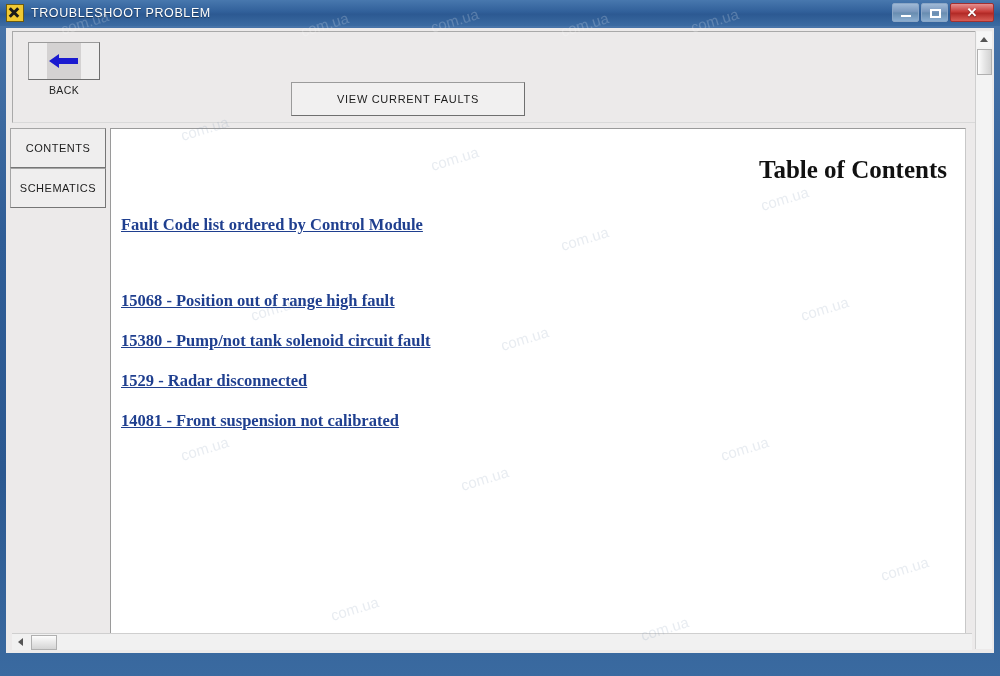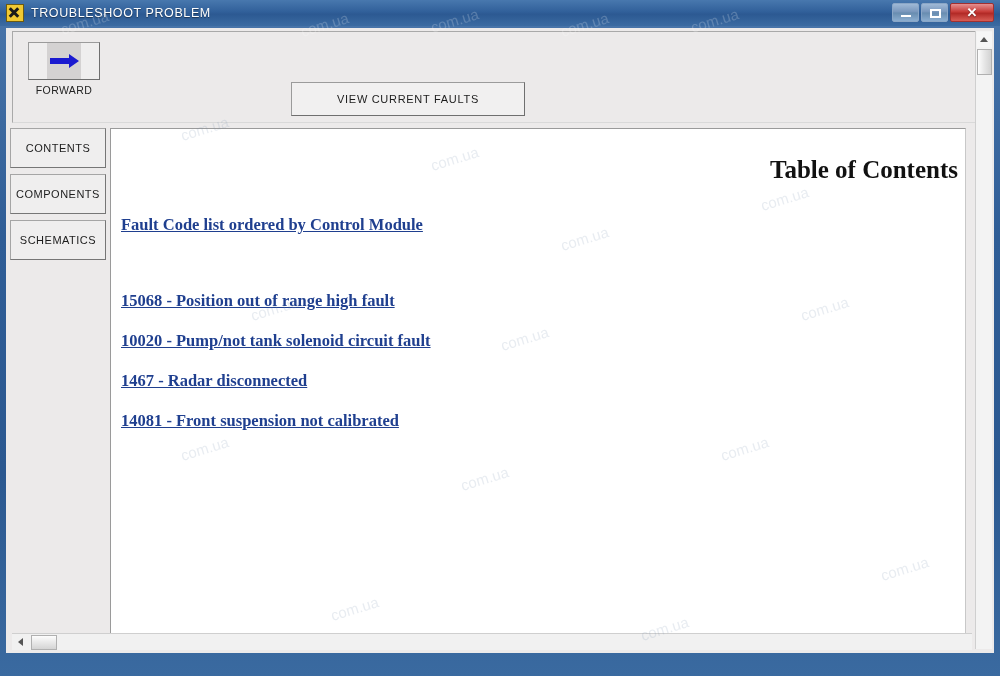--- a/index.html
+++ b/index.html
@@ -166,21 +166,21 @@
   }
 
   
   .sidebar {
     position: absolute;
     left: 4px; top: 100px;
     width: 98px; height: 521px;
   }
   .side-tab {
     width: 96px; height: 40px;
-    margin-bottom: 6px;
+    margin-bottom: 0;
     background: #efeeee;
     border: 1px solid #a5a5a5;
     border-right-color: #767676;
     border-bottom-color: #767676;
     box-sizing: border-box;
     display: flex;
     align-items: center;
     justify-content: center;
     font-size: 11px;
     letter-spacing: 0.5px;
@@ -194,21 +194,21 @@
     width: 856px; height: 521px;
     background: #ffffff;
     border: 1px solid #9a9a9a;
     border-right-color: #c8c8c8;
     border-bottom-color: #c8c8c8;
     box-sizing: border-box;
     overflow: hidden;
   }
   .toc-title {
     position: absolute;
-    right: 7px; top: 27px;
+    right: 18px; top: 27px;
     font-family: "Liberation Serif", serif;
     font-weight: bold;
     font-size: 25px;
     color: #111111;
   }
   .doc-body {
     position: absolute;
     left: 10px; top: 86px;
     right: 10px;
   }
@@ -306,59 +306,58 @@
         <span class="glyph-close">✕</span>
       </div>
     </div>
   </div>
 
   <div class="client">
 
     <div class="toolbar-panel">
       <div class="tool-group">
 
-
         <div class="tool-item">
           <div class="tool-btn">
             <div class="icon-plate">
               <svg width="30" height="16" viewBox="0 0 30 16" aria-hidden="true">
-                <polygon points="30,8 20,1 20,5 1,5 1,11 20,11 20,15" fill="#1a1ad0"></polygon>
+                <polygon points="0,8 10,1 10,5 29,5 29,11 10,11 10,15" fill="#1a1ad0"></polygon>
               </svg>
             </div>
           </div>
-          <div class="tool-label">FORWARD</div>
-        </div>
+          <div class="tool-label">BACK</div>
+        </div>
+
 
 
       </div>
 
       <div class="view-faults-btn">VIEW CURRENT FAULTS</div>
     </div>
 
     <div class="sidebar">
       <div class="side-tab">CONTENTS</div>
-      <div class="side-tab">COMPONENTS</div>
       <div class="side-tab">SCHEMATICS</div>
     </div>
 
     <div class="content-panel">
       <div class="toc-title">Table of Contents</div>
 
       <div class="doc-body">
         <div class="link-row first">
           <a class="doc-link" href="#">Fault Code list ordered by Control Module</a>
         </div>
         <div class="link-row">
           <a class="doc-link" href="#">15068 - Position out of range high fault</a>
         </div>
         <div class="link-row">
-          <a class="doc-link" href="#">10020 - Pump/not tank solenoid circuit fault</a>
+          <a class="doc-link" href="#">15380 - Pump/not tank solenoid circuit fault</a>
         </div>
         <div class="link-row">
-          <a class="doc-link" href="#">1467 - Radar disconnected</a>
+          <a class="doc-link" href="#">1529 - Radar disconnected</a>
         </div>
         <div class="link-row">
           <a class="doc-link" href="#">14081 - Front suspension not calibrated</a>
         </div>
 
       </div>
     </div>
 
     <div class="vscroll">
       <div class="arrow-up">

